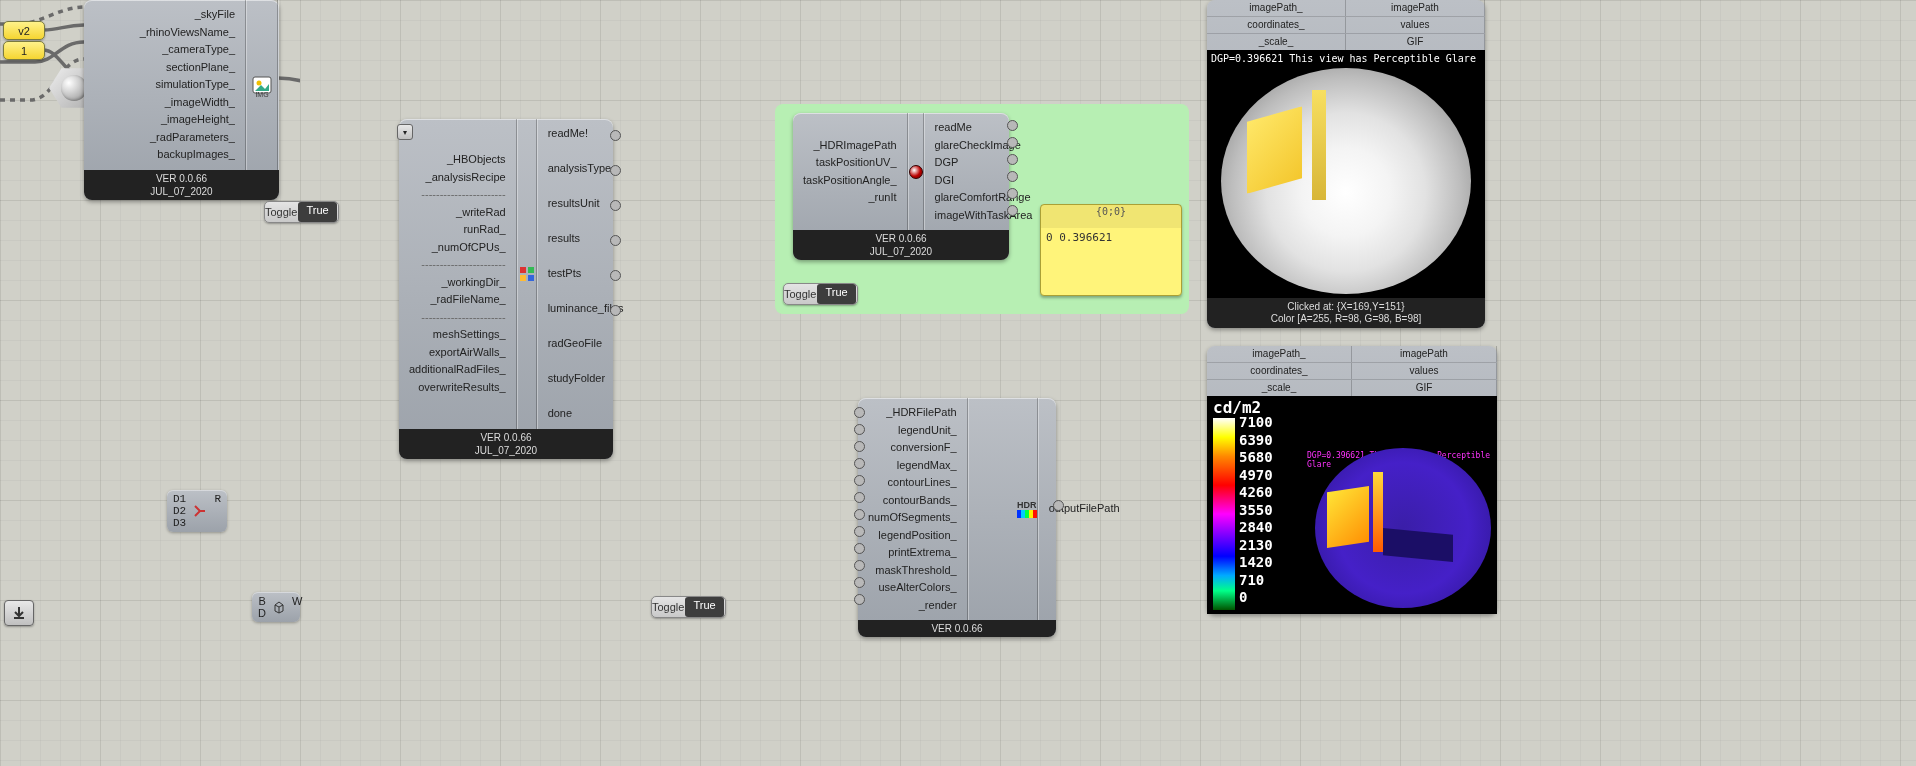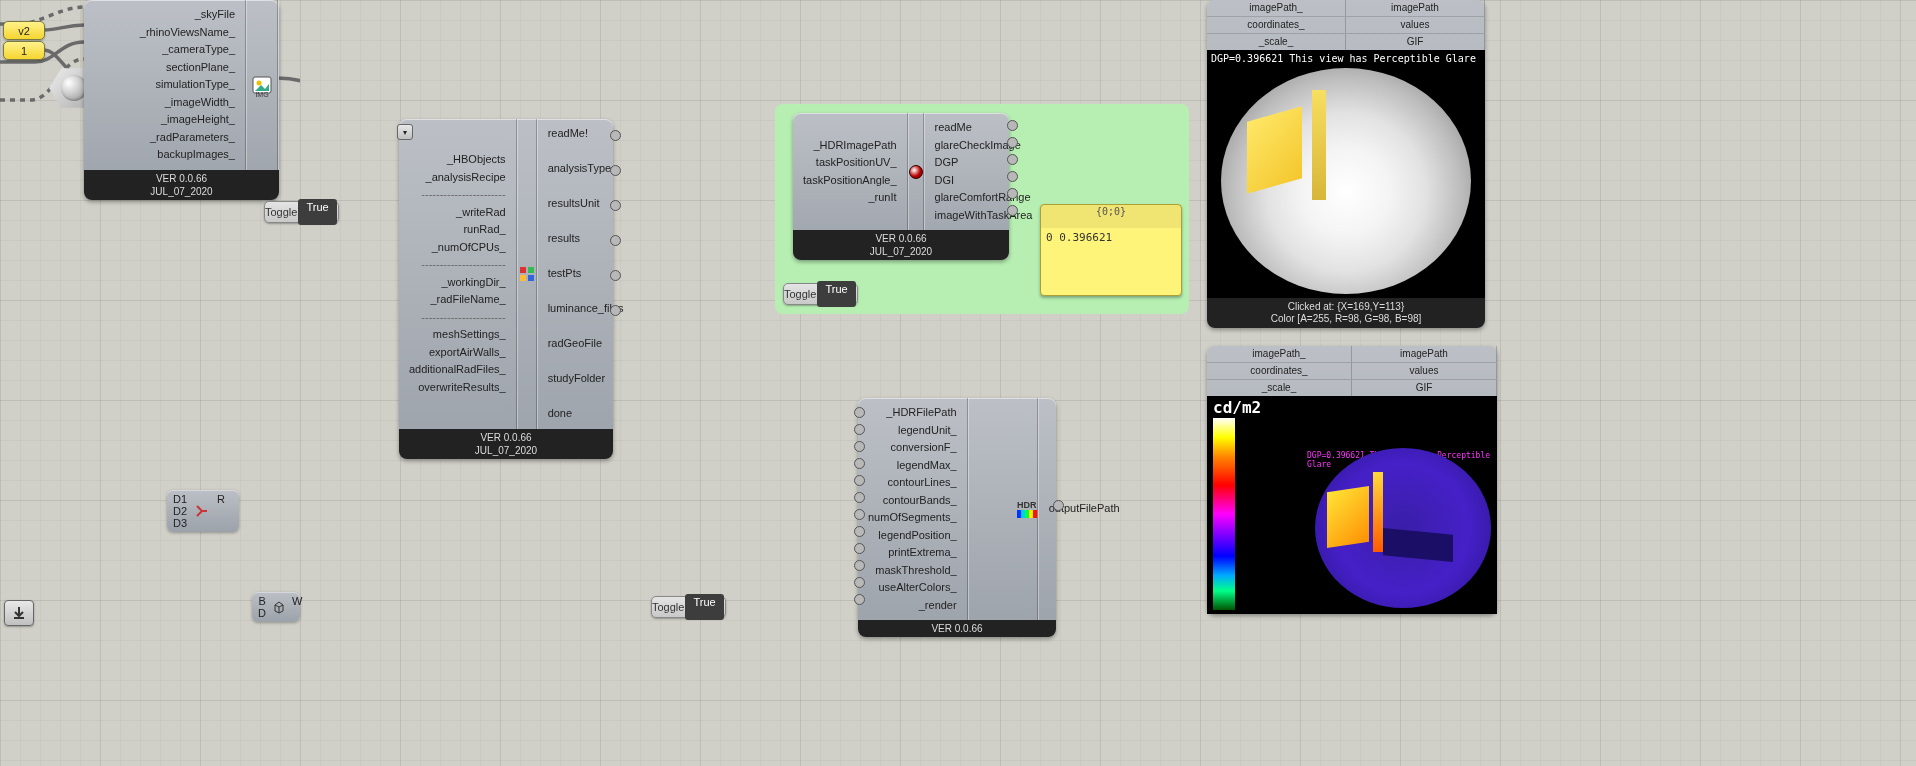--- a/index.html
+++ b/index.html
@@ -27,21 +27,21 @@
   .comp .sep{width:0;border-left:1px solid rgba(0,0,0,.25);border-right:1px solid rgba(255,255,255,.35);}
   .comp .row{height:17.5px;line-height:17.5px;white-space:nowrap;font-size:11px;}
   .comp .ver{background:#222;color:#ddd;font-size:10px;text-align:center;padding:2px 0;border-radius:0 0 8px 8px;line-height:13px;}
   .iconcell{display:flex;align-items:center;justify-content:center;width:30px;}
   .dot{position:absolute;width:9px;height:9px;border-radius:50%;background:#b8b8b8;border:1px solid #555;}
   .greenbox{position:absolute;background:#b7efb3;border-radius:8px;}
 
   .param{position:absolute;border-radius:5px;background:linear-gradient(#fff28a,#f5d531);border:1px solid #7a7a40;box-shadow:0 1px 2px rgba(0,0,0,.3);display:flex;align-items:center;justify-content:center;font-size:11px;}
   .toggle{position:absolute;display:flex;align-items:center;border-radius:5px;background:linear-gradient(#e4e4e4,#c9c9c9);border:1px solid #888;box-shadow:0 1px 2px rgba(0,0,0,.3);height:20px;}
   .toggle .lbl{padding:0 0;color:#333;}
-  .toggle .val{background:#3d3d3d;color:#fff;padding:0 8px;border-radius:3px;margin:1px;height:26px;line-height:16px;}
+  .toggle .val{background:#3d3d3d;color:#fff;padding:0 8px;border-radius:3px;margin:1px;height:20px;line-height:16px;}
   .panel{position:absolute;background:#fff47a;border:1px solid #aaa036;border-radius:4px;box-shadow:0 2px 3px rgba(0,0,0,.3);font-family:Consolas,monospace;font-size:11px;}
   .panel .ttl{background:rgba(0,0,0,.06);font-size:10px;text-align:center;color:#555;height:23px;line-height:13px;}
   .panel .bod{padding:3px 5px;color:#333;}
   .vis{position:absolute;border-radius:8px;background:linear-gradient(#bcc0c6,#9ca2aa);box-shadow:0 2px 4px rgba(0,0,0,.35);}
   .vis .tabs{display:flex;height:16px;font-size:10px;}
   .vis .tab{flex:1;text-align:center;line-height:16px;border-right:1px solid rgba(0,0,0,.2);}
   .vis .tabs.row2{border-top:1px solid rgba(0,0,0,.15);}
   .vis .img{background:#000;color:#fff;position:relative;}
   .vis .foot{background:#222;color:#ddd;font-size:10px;text-align:center;padding:3px 0;line-height:12px;border-radius:0 0 8px 8px;}
   .hexwrap{position:absolute;width:50px;height:44px;}
@@ -314,21 +314,21 @@
 <div class="dot" style="left:854px;top:560px"></div>
 <div class="dot" style="left:854px;top:577px"></div>
 <div class="dot" style="left:854px;top:594px"></div>
 <div class="dot" style="left:1053px;top:500px"></div>
 
 <div class="toggle" style="left:651px;top:596px;">
   <span class="lbl">Toggle</span>
   <span class="val">True</span>
 </div>
 
-<div class="smallcomp" style="left:167px;top:490px;width:72px;">
+<div class="smallcomp" style="left:167px;top:490px;width:60px;font-family:Liberation Mono, monospace;">
   <div class="body">
     <div class="col" style="text-align:right;">
       <div class="row">D1</div>
       <div class="row">D2</div>
       <div class="row">D3</div>
     </div>
     <div class="sep"></div>
     <div class="iconcell" style="width:18px">
       <svg width="14" height="14">
           <path d="M2 2 L7 7 L2 12 M7 7 L12 7" stroke="#c33" stroke-width="2" fill="none"></path>
@@ -380,41 +380,54 @@
     <div class="tab">GIF</div>
   </div>
   <div class="img" style="height:248px;">
     <div class="imgtxt" style="left:4px;top:3px;color:#fff;font-family:monospace;">DGP=0.396621 This view has Perceptible Glare</div>
 
     <div style="position:absolute;left:14px;top:18px;width:250px;height:226px;border-radius:50%;background:radial-gradient(circle at 50% 55%,#fff 0%,#f4f4f4 25%,#e2e2e2 45%,#bdbdbd 65%,#8f8f8f 85%,#555 100%);"></div>
     <div style="position:absolute;left:40px;top:60px;width:55px;height:80px;background:linear-gradient(135deg,#ffe96b,#f3c52a);transform:skewY(-8deg);clip-path:polygon(0 10%,100% 0,100% 90%,0 100%);"></div>
     <div style="position:absolute;left:105px;top:40px;width:14px;height:110px;background:linear-gradient(#f7df60,#d8b637);"></div>
   </div>
   <div class="foot">
-    <span>Clicked at: {X=169,Y=113}</span><br><span>Color [A=255, R=98, G=98, B=98]</span>
+    <span>Clicked at: {X=169,Y=151}</span><br><span>Color [A=255, R=98, G=98, B=98]</span>
   </div>
 </div>
 
 <div class="vis" style="left:1207px;top:346px;width:290px;">
   <div class="tabs">
     <div class="tab">imagePath_</div>
     <div class="tab">imagePath</div>
   </div>
   <div class="tabs row2">
     <div class="tab">coordinates_</div>
     <div class="tab">values</div>
   </div>
   <div class="tabs row2">
     <div class="tab">_scale_</div>
     <div class="tab">GIF</div>
   </div>
   <div class="img" style="height:218px;">
     <div class="imgtxt" style="left:6px;top:2px;font-size:16px;font-weight:bold;color:#fff;">cd/m2</div>
 
     <div style="position:absolute;left:6px;top:22px;width:22px;height:192px;background:linear-gradient(to bottom,#fff 0%,#ff0 10%,#f80 20%,#f00 35%,#f0f 50%,#80f 60%,#00f 72%,#0af 82%,#0f8 90%,#050 100%);"></div>
+    <div style="position:absolute;left:32px;top:18px;font-family:monospace;font-size:14px;font-weight:bold;color:#fff;line-height:17.5px;">
+      <div>7100</div>
+        <div>6390</div>
+        <div>5680</div>
+      <div>4970</div>
+        <div>4260</div>
+        <div>3550</div>
+      <div>2840</div>
+        <div>2130</div>
+        <div>1420</div>
+      <div>710</div>
+        <div>0</div>
+    </div>
     <div class="imgtxt" style="left:100px;top:55px;color:#f3f;font-size:8px;">DGP=0.396621 This view has Perceptible Glare</div>
 
     <div class="false-color" style="left:108px;top:52px;width:176px;height:160px;background:radial-gradient(circle at 50% 50%,#3a1ea8 0%,#4520c8 55%,#2a148a 100%);"></div>
     <div style="position:absolute;left:120px;top:90px;width:42px;height:62px;background:linear-gradient(135deg,#ffea3a,#ff8a00);clip-path:polygon(0 10%,100% 0,100% 90%,0 100%);"></div>
     <div style="position:absolute;left:166px;top:76px;width:10px;height:80px;background:linear-gradient(#ffd93a,#ff5a00);"></div>
     <div style="position:absolute;left:176px;top:132px;width:70px;height:34px;background:#1b0e66;clip-path:polygon(0 0,100% 20%,100% 100%,0 80%);"></div>
   </div>
 </div>
 
 </body></html>

